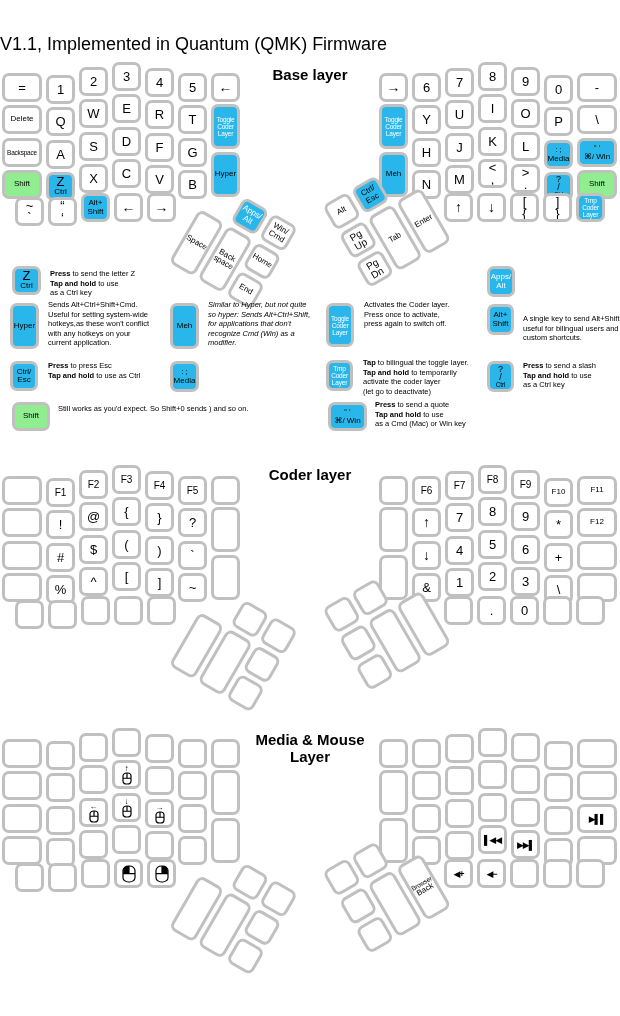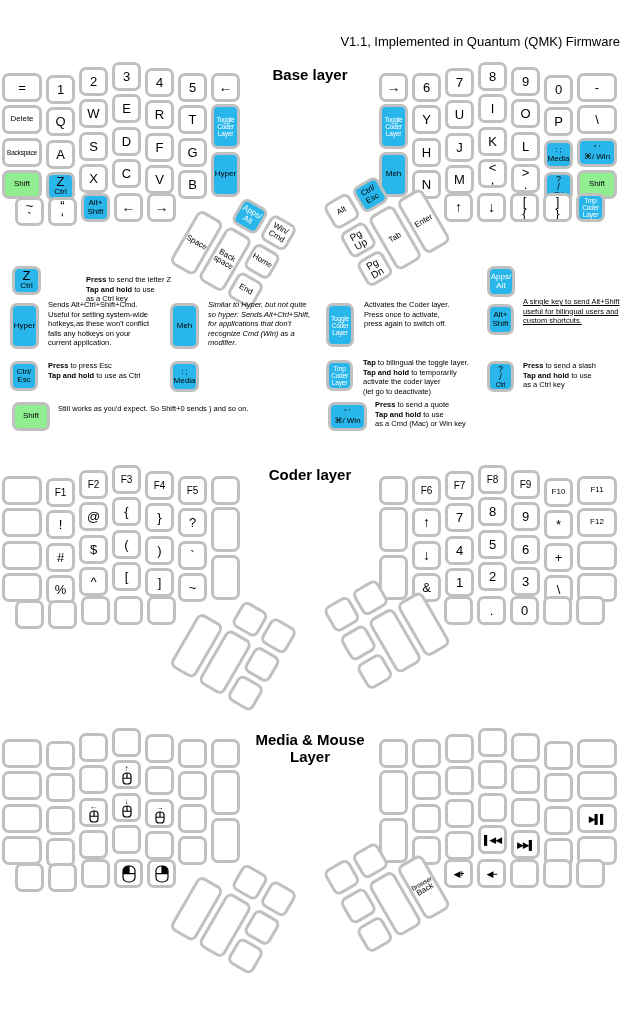--- a/index.html
+++ b/index.html
@@ -1,19 +1,19 @@
 <!DOCTYPE html>
 <html><head>
 <meta charset="utf-8">
 <style>
   html,body{margin:0;padding:0;background:#fff;}
   #stage{position:relative;width:620px;height:1016px;background:#fff;overflow:hidden;
          font-family:"Liberation Sans","DejaVu Sans",sans-serif;color:#000;}
   .page-title{position:absolute;top:2px;left:0;width:620px;text-align:center;font-size:24px;font-weight:400;}
-  .page-subtitle{position:absolute;top:34px;left:0;width:620px;text-align:right;font-size:13px;}
+  .page-subtitle{position:absolute;top:34px;left:0;width:620px;text-align:left;font-size:18px;}
   .layer-title{position:absolute;left:0;width:620px;text-align:center;font-size:15px;font-weight:bold;white-space:pre-line;line-height:17px;}
   .footnote{position:absolute;left:5px;top:984px;width:600px;font-size:12.5px;line-height:16px;white-space:pre-line;}
   .key{position:absolute;box-sizing:border-box;background:#fff;border:3px solid #c0c0c0;border-radius:7px;
        display:flex;flex-direction:column;align-items:center;justify-content:center;text-align:center;overflow:hidden;padding:0;}
   .key.wt{color:#fff;}
   .kl{display:block;white-space:pre;}
   .f13{font-size:13px;line-height:12px;}
   .f10{font-size:10px;line-height:10px;}
   .f9{font-size:9px;line-height:8px;}
   .f8{font-size:8px;line-height:8.5px;}
@@ -609,33 +609,33 @@
         <div class="key" style="left: 66px; top: 33px; width: 29px; height: 62px; border-color: rgb(192, 192, 192);">
           <span class="kl f65">Browser</span>
           <span class="kl f8">Back</span>
         </div>
       </div>
     </div>
     <div class="key" style="left: 12px; top: 266px; width: 29px; height: 29px; border-color: rgb(192, 192, 192); background: rgb(41, 182, 234);">
       <span class="kl f13">Z</span>
       <span class="kl f8">Ctrl</span>
     </div>
-    <div class="ann-text" style="left: 50px; top: 275px; margin-left: 36px;">
+    <div class="ann-text" style="left: 50px; top: 269px;">
       <div><b>Press</b><span> to send the letter Z</span></div>
       <div><b>Tap and hold</b><span> to use</span></div>
       <div><span>as a Ctrl key</span></div>
     </div>
     <div class="key" style="left: 10px; top: 303px; width: 29px; height: 46px; border-color: rgb(192, 192, 192); background: rgb(41, 182, 234);">
       <span class="kl f8">Hyper</span>
     </div>
     <div class="ann-text" style="left: 48px; top: 300px;">
       <div><span>Sends Alt+Ctrl+Shift+Cmd.</span></div>
       <div><span>Useful for setting system-wide</span></div>
       <div><span>hotkeys,as these won't conflict</span></div>
-      <div><span>falls any hotkeys on your</span></div>
+      <div><span>with any hotkeys on your</span></div>
       <div><span>current application.</span></div>
     </div>
     <div class="key" style="left: 10px; top: 361px; width: 28px; height: 30px; border-color: rgb(192, 192, 192); background: rgb(41, 182, 234);">
       <span class="kl f8">Ctrl/</span>
       <span class="kl f8">Esc</span>
     </div>
     <div class="ann-text" style="left: 48px; top: 361px;">
       <div><b>Press</b><span> to press Esc</span></div>
       <div><b>Tap and hold</b><span> to use as Ctrl</span></div>
     </div>
@@ -690,21 +690,21 @@
       <div><span>as a Cmd (Mac) or Win key</span></div>
     </div>
     <div class="key wt" style="left: 487px; top: 266px; width: 28px; height: 31px; border-color: rgb(192, 192, 192); background: rgb(41, 182, 234);">
       <span class="kl f8">Apps/</span>
       <span class="kl f8">Alt</span>
     </div>
     <div class="key" style="left: 487px; top: 304px; width: 27px; height: 31px; border-color: rgb(192, 192, 192); background: rgb(41, 182, 234);">
       <span class="kl f8">Alt+</span>
       <span class="kl f8">Shift</span>
     </div>
-    <div class="ann-text" style="left: 523px; top: 297px; text-decoration: underline;">
+    <div class="ann-text" style="left: 523px; top: 314px;">
       <div><span>A single key to send Alt+Shift</span></div>
       <div><span>useful for bilingual users and</span></div>
       <div><span>custom shortcuts.</span></div>
     </div>
     <div class="key" style="left: 487px; top: 361px; width: 27px; height: 31px; border-color: rgb(192, 192, 192); background: rgb(41, 182, 234);">
       <span class="kl f9">?</span>
       <span class="kl f9">/</span>
       <span class="kl f65">Ctrl</span>
     </div>
     <div class="ann-text" style="left: 523px; top: 361px;">

